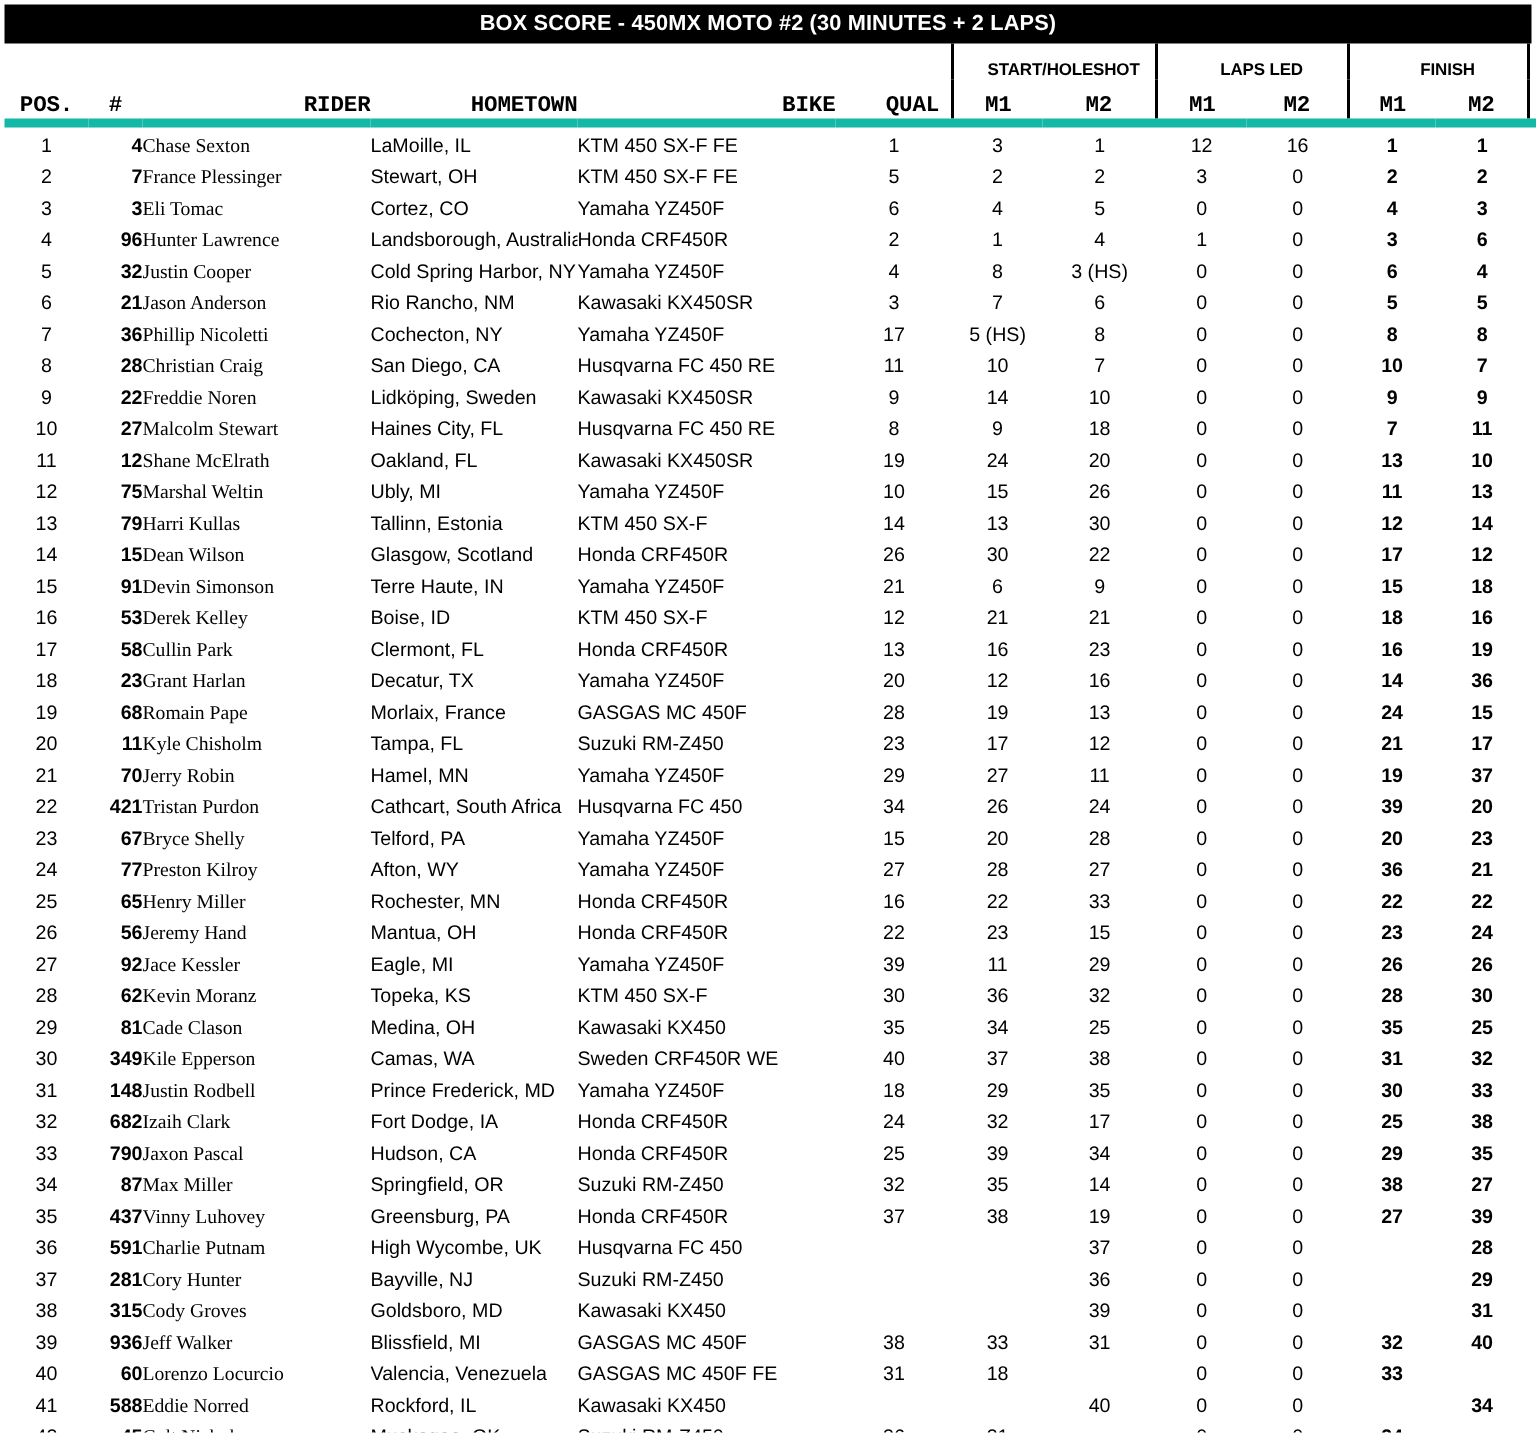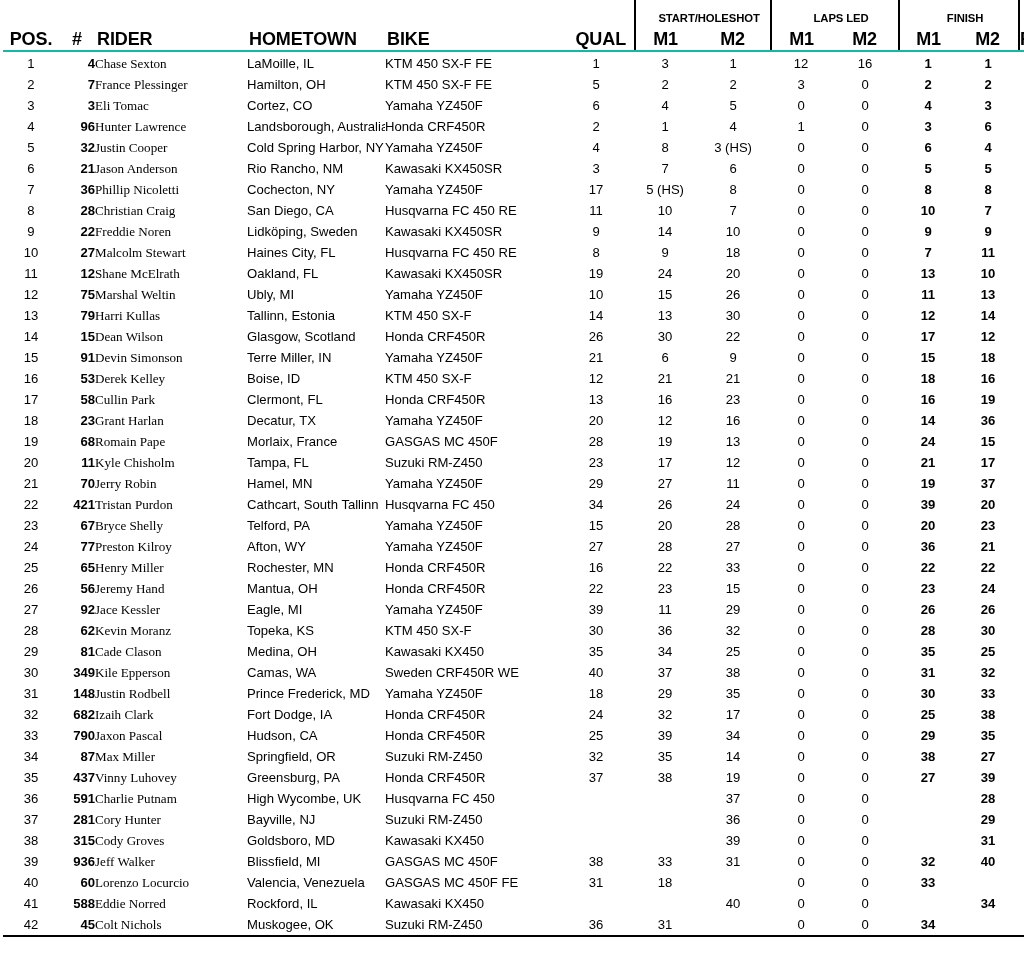--- a/index.html
+++ b/index.html
@@ -85,27 +85,28 @@
     border-left: 2px solid #000;
     padding-left: 12px;
   }
   .grp-row th.grp-last-edge {
     border-left: 2px solid #000;
   }
 
   
   .hdr-row th {
     height: 26px;
-    font-size: 18px;
+    font-size: 15px;
     font-weight: bold;
     vertical-align: middle;
-    border-bottom: 2px solid #14b8a6;
+    border-bottom: 6px solid #14b8a6;
     letter-spacing: -0.1px;
-  }
-  .hdr-row th.lft { text-align: left; padding-left: 2px; }
+    font-family: Liberation Mono, monospace;
+  }
+  .hdr-row th.lft { text-align: right; padding-left: 2px; }
   .hdr-row th.ctr { text-align: center; }
   .hdr-row th.rgt { text-align: right; padding-right: 8px; }
   .hdr-row th.vb  { border-left: 2px solid #000; }
 
   
   tbody tr td {
     height: 21px;
     font-size: 13.1px;
     line-height: 21px;
   }
@@ -120,20 +121,21 @@
   td.pts   { text-align: center; }
 
   tbody tr:first-child td { padding-top: 1px; }
   tbody tr:last-child td  { border-bottom: 2px solid #000; }
 </style>
 </head>
 <body>
 
 <div id="sheet">
 
+  <div class="title-bar">BOX SCORE - 450MX MOTO #2 (30 MINUTES + 2 LAPS)</div>
 
   <table class="box">
     <colgroup>
       <col class="c-pos">
         <col class="c-num">
         <col class="c-rider">
         <col class="c-home">
       <col class="c-bike">
         <col class="c-qual">
         <col class="c-sh1">
@@ -181,21 +183,21 @@
           <td class="mm">12</td>
           <td class="mm">16</td>
           <td class="fin">1</td>
           <td class="fin">1</td>
           <td class="pts">50</td>
         </tr>
         <tr>
           <td class="pos">2</td>
           <td class="num">7</td>
           <td class="rider">France Plessinger</td>
-          <td class="home">Hamilton, OH</td>
+          <td class="home">Stewart, OH</td>
           <td class="bike">KTM 450 SX-F FE</td>
           <td class="qual">5</td>
           <td class="mm">2</td>
           <td class="mm">2</td>
           <td class="mm">3</td>
           <td class="mm">0</td>
           <td class="fin">2</td>
           <td class="fin">2</td>
           <td class="pts">44</td>
         </tr>
@@ -376,21 +378,21 @@
           <td class="mm">0</td>
           <td class="mm">0</td>
           <td class="fin">17</td>
           <td class="fin">12</td>
           <td class="pts">15</td>
         </tr>
         <tr>
           <td class="pos">15</td>
           <td class="num">91</td>
           <td class="rider">Devin Simonson</td>
-          <td class="home">Terre Miller, IN</td>
+          <td class="home">Terre Haute, IN</td>
           <td class="bike">Yamaha YZ450F</td>
           <td class="qual">21</td>
           <td class="mm">6</td>
           <td class="mm">9</td>
           <td class="mm">0</td>
           <td class="mm">0</td>
           <td class="fin">15</td>
           <td class="fin">18</td>
           <td class="pts">11</td>
         </tr>
@@ -481,21 +483,21 @@
           <td class="mm">0</td>
           <td class="mm">0</td>
           <td class="fin">19</td>
           <td class="fin">37</td>
           <td class="pts">3</td>
         </tr>
         <tr>
           <td class="pos">22</td>
           <td class="num">421</td>
           <td class="rider">Tristan Purdon</td>
-          <td class="home">Cathcart, South Tallinn</td>
+          <td class="home">Cathcart, South Africa</td>
           <td class="bike">Husqvarna FC 450</td>
           <td class="qual">34</td>
           <td class="mm">26</td>
           <td class="mm">24</td>
           <td class="mm">0</td>
           <td class="mm">0</td>
           <td class="fin">39</td>
           <td class="fin">20</td>
           <td class="pts">2</td>
         </tr>

